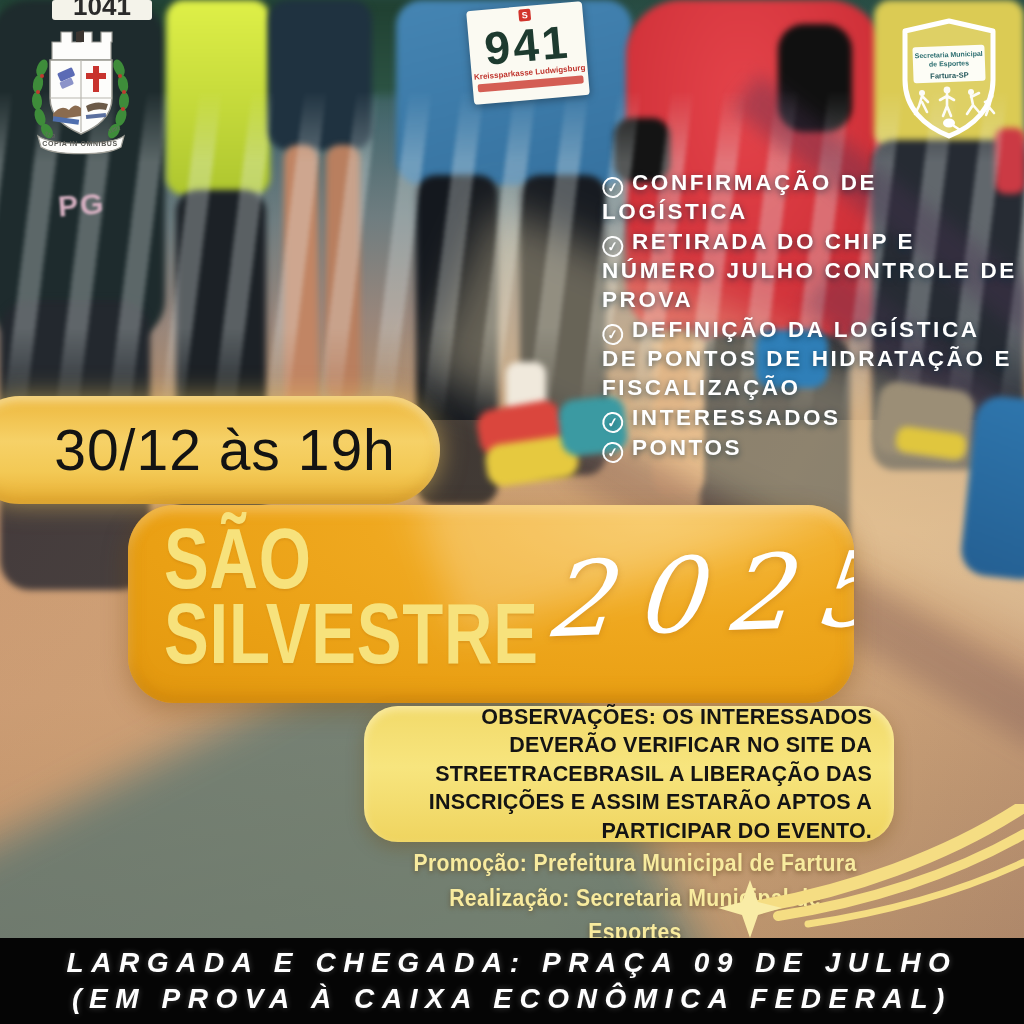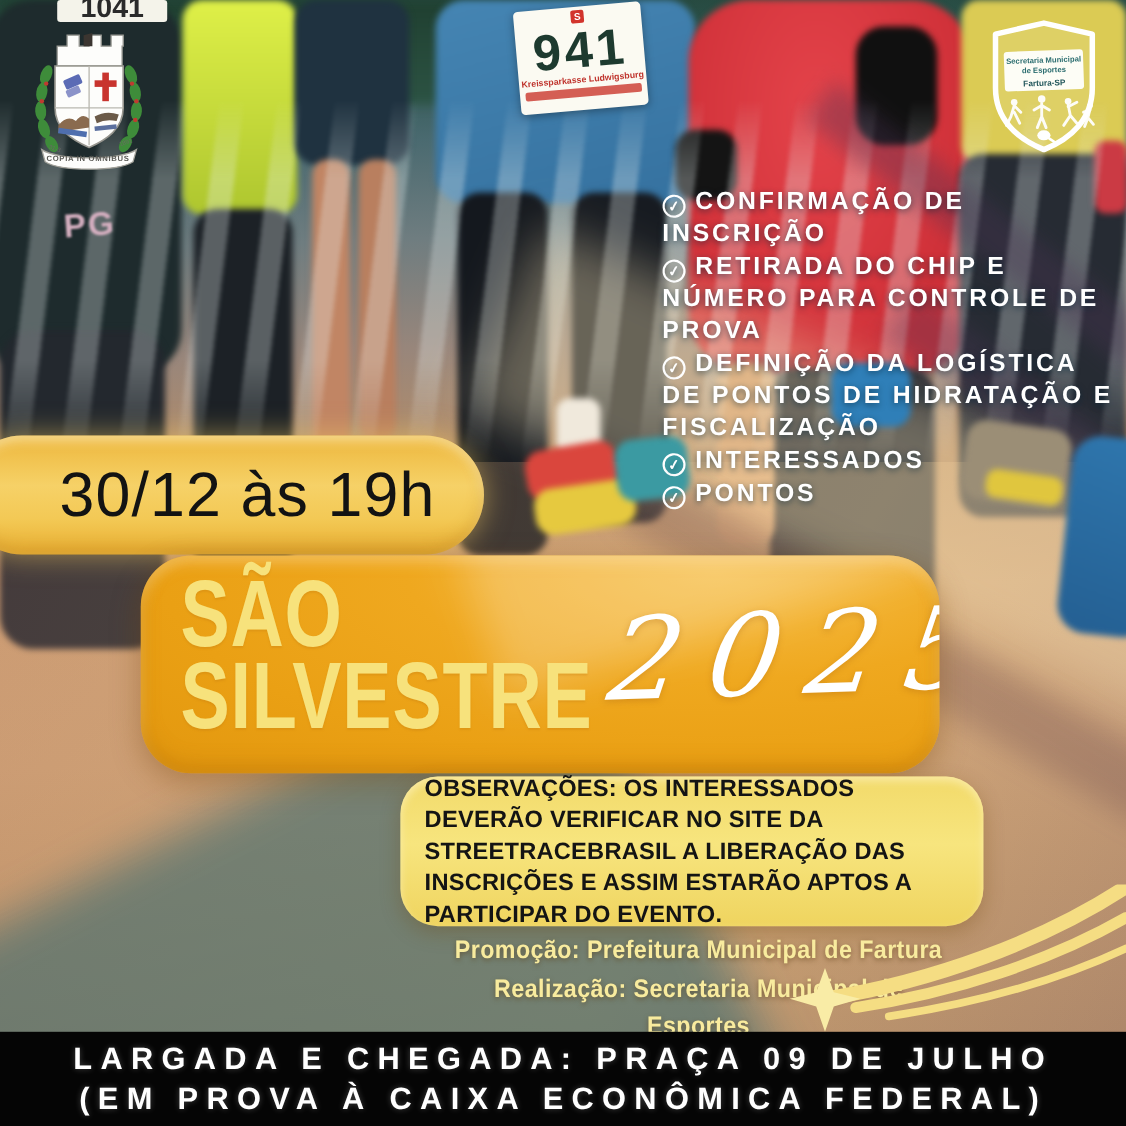--- a/index.html
+++ b/index.html
@@ -79,39 +79,39 @@
     text-shadow:0 2px 2px rgba(200,130,20,.35);}
   .year{position:absolute;left:428px;top:28px;color:#fff;
     font-family:"DejaVu Serif",serif;font-style:italic;font-weight:400;
     font-size:104px;letter-spacing:.22em;transform:skewX(-10deg) rotate(-2deg);
     text-shadow:0 2px 6px rgba(180,110,20,.4);}
   
   .obs{left:364px;top:706px;width:530px;height:136px;border-radius:34px;z-index:4;
     background:linear-gradient(180deg,#f2da6a 0%,#f7e57e 45%,#efd45f 100%);
     box-shadow:0 6px 18px rgba(110,70,10,.3), inset 0 4px 8px rgba(255,245,200,.6);
     display:flex;align-items:center;justify-content:center;padding:10px 22px;}
-  .obs p{margin:0;text-align:left;font-size:21.5px;font-weight:800;color:#141414;
+  .obs p{margin:0;text-align:right;font-size:21.5px;font-weight:800;color:#141414;
     line-height:1.32;letter-spacing:.2px;}
   
   .promo{left:392px;top:846px;width:486px;z-index:4;text-align:center;color:#f8eb9e;
     font-size:23px;font-weight:700;line-height:1.5;letter-spacing:.4px;
     text-shadow:0 2px 5px rgba(90,60,20,.55);transform:scaleX(.92);}
   
   .conc{left:36px;top:850px;width:298px;height:86px;border-radius:44px;z-index:4;
     background:linear-gradient(180deg,#fdf4b4 0%,#f8ec98 55%,#f2df7e 100%);
     box-shadow:0 5px 14px rgba(40,40,40,.4), inset 0 3px 6px rgba(255,252,225,.8);
     display:flex;align-items:center;justify-content:center;}
   .conc div{text-align:center;font-size:27px;font-weight:800;color:#4d1511;line-height:1.25;}
   
   .swoosh{left:698px;top:804px;width:326px;height:150px;z-index:5;}
   
   .footer{left:0;top:938px;width:1024px;height:86px;background:#050505;z-index:6;
     display:flex;flex-direction:column;align-items:center;justify-content:center;gap:4px;}
   .footer div{color:#fff;font-weight:800;font-size:28px;letter-spacing:.27em;
-    text-shadow:0 0 6px rgba(255,255,255,.25);white-space:nowrap;}
+    text-shadow:0 0 6px rgba(255,255,255,.25);white-space:nowrap;font-style:italic;}
   svg text{font-family:"Liberation Sans",sans-serif;}
 </style>
 </head>
 <body>
 
 <div id="poster">
 
   <div class="abs bg-base"></div>
   <div class="ph" style="left:0;top:0;width:500px;height:95px;background:linear-gradient(180deg,#1f3f30,#2c5343);filter:blur(5px);"></div>
 
@@ -230,24 +230,24 @@
         <circle cx="100" cy="80" r="2.6" fill="#fff" stroke="none"></circle>
         <path d="M100 83 l-2 8 M100 84 l-6 2 M98 91 l-3 8 M98 91 l5 6"></path>
       </g>
       <ellipse cx="58" cy="107" rx="6" ry="4.6" fill="#ffffff"></ellipse>
       <line x1="63" y1="110" x2="69" y2="114" stroke="#ffffff" stroke-width="2.4" stroke-linecap="round"></line>
     </svg>
   </div>
 
   <div class="abs checklist">
     <div class="cl-item">
-      <span class="chk">✓</span><span>CONFIRMAÇÃO DE INSCRIÇÃO</span>
-    </div>
-    <div class="cl-item">
-      <span class="chk">✓</span><span>RETIRADA DO CHIP E NÚMERO PARA CONTROLE DE PROVA</span>
+      <span class="chk">✓</span><span>CONFIRMAÇÃO DE LOGÍSTICA</span>
+    </div>
+    <div class="cl-item">
+      <span class="chk">✓</span><span>RETIRADA DO CHIP E NÚMERO JULHO CONTROLE DE PROVA</span>
     </div>
     <div class="cl-item">
       <span class="chk">✓</span><span>DEFINIÇÃO DA LOGÍSTICA DE PONTOS DE HIDRATAÇÃO E FISCALIZAÇÃO</span>
     </div>
     <div class="cl-item">
       <span class="chk">✓</span><span>INTERESSADOS</span>
     </div>
     <div class="cl-item">
       <span class="chk">✓</span><span>PONTOS</span>
     </div>

